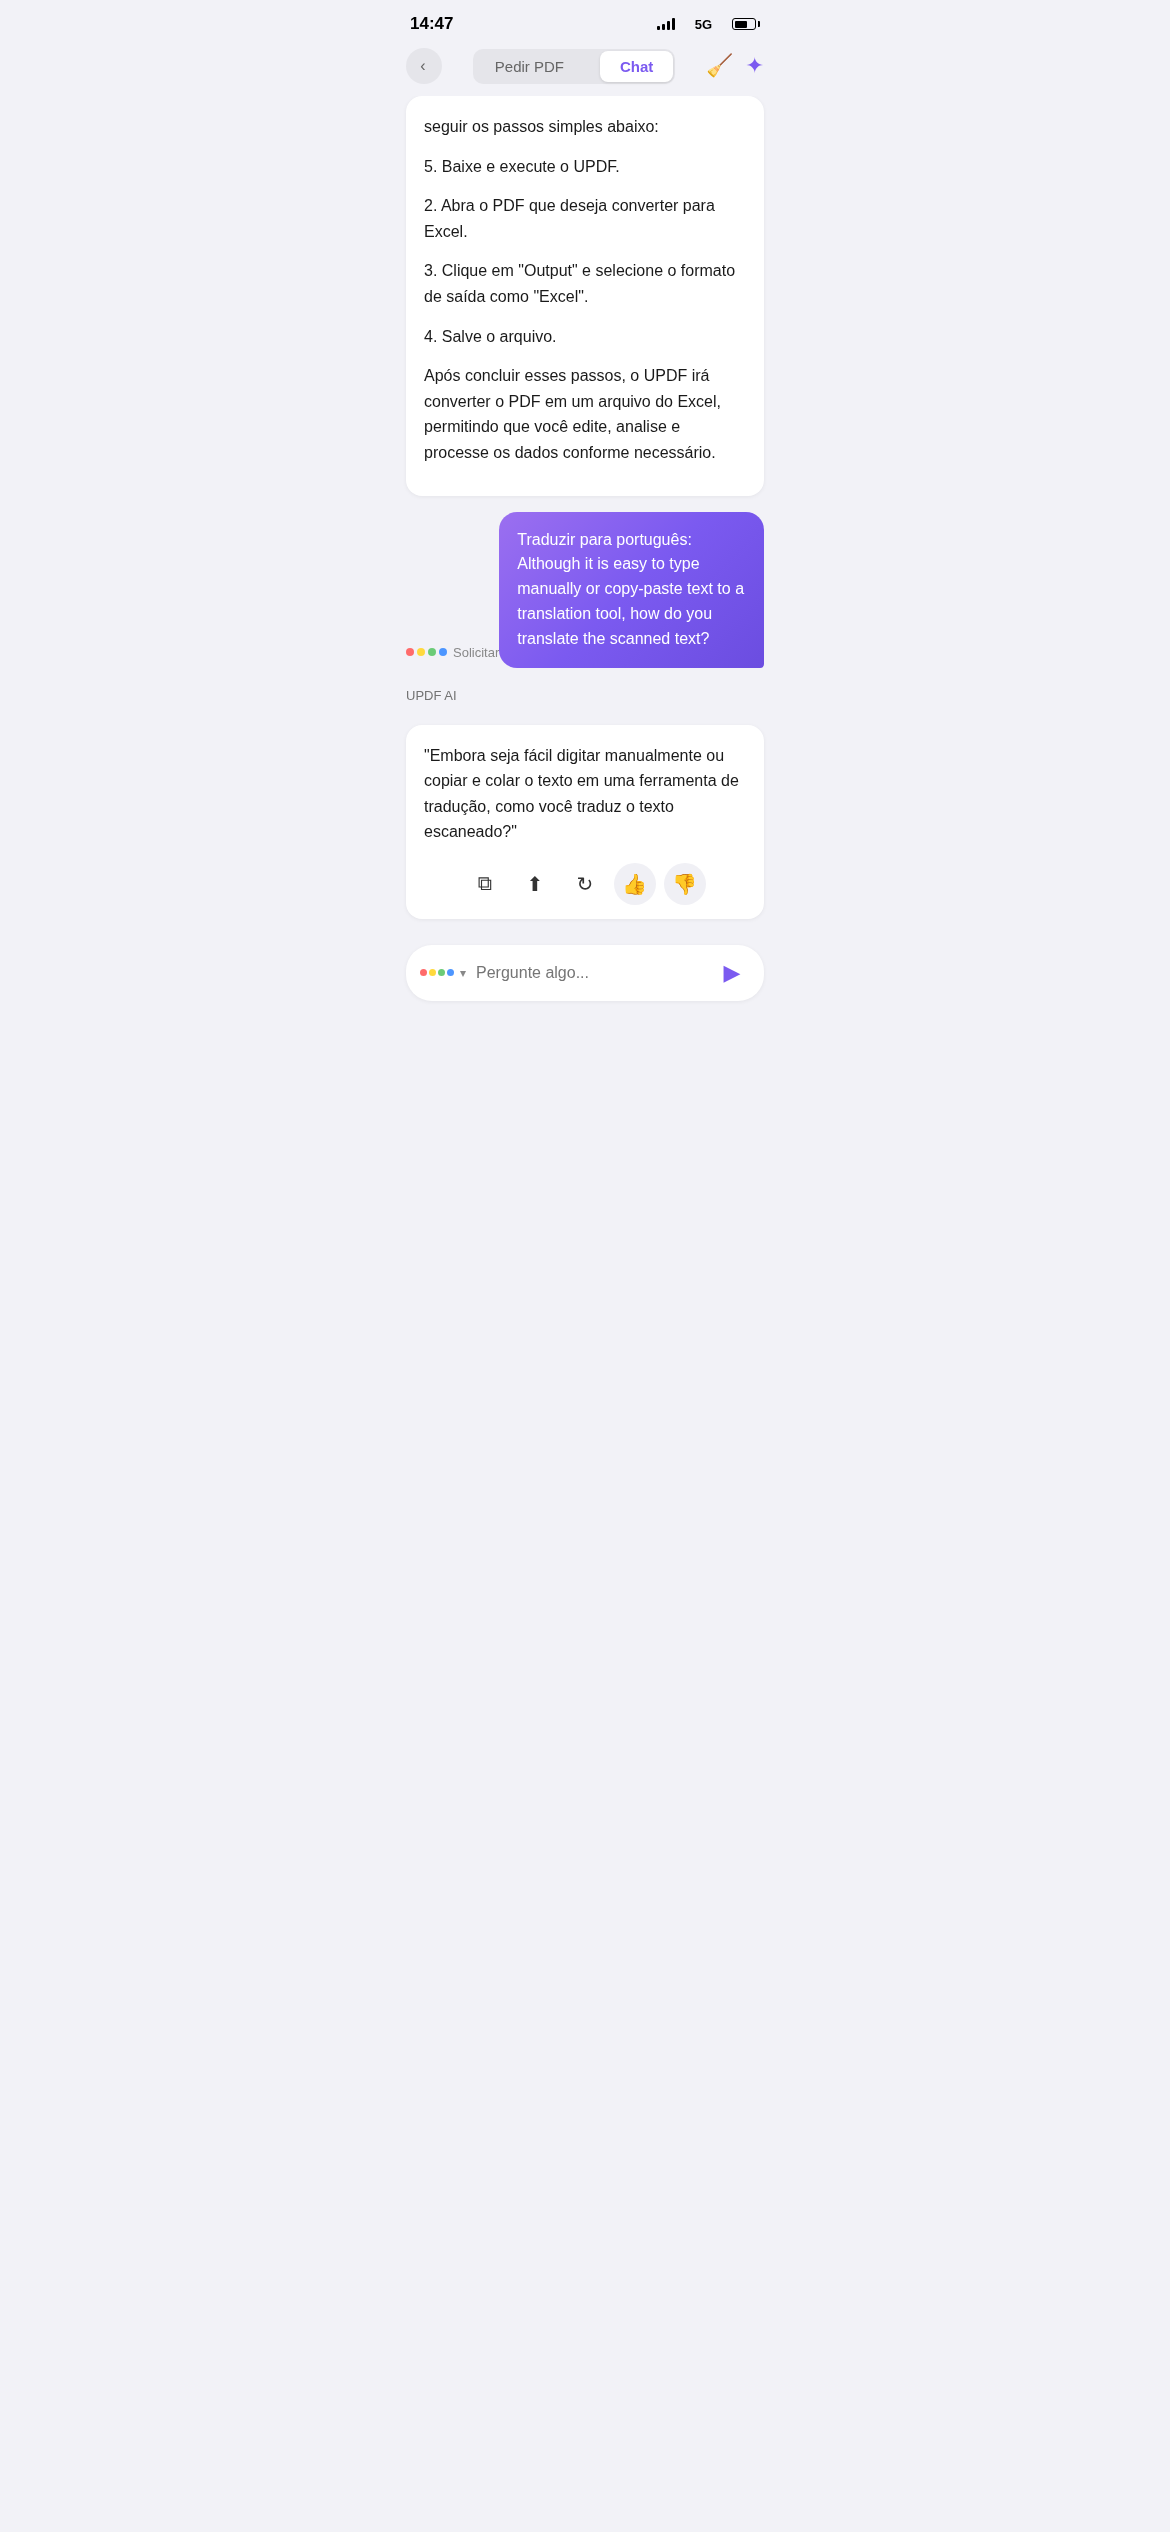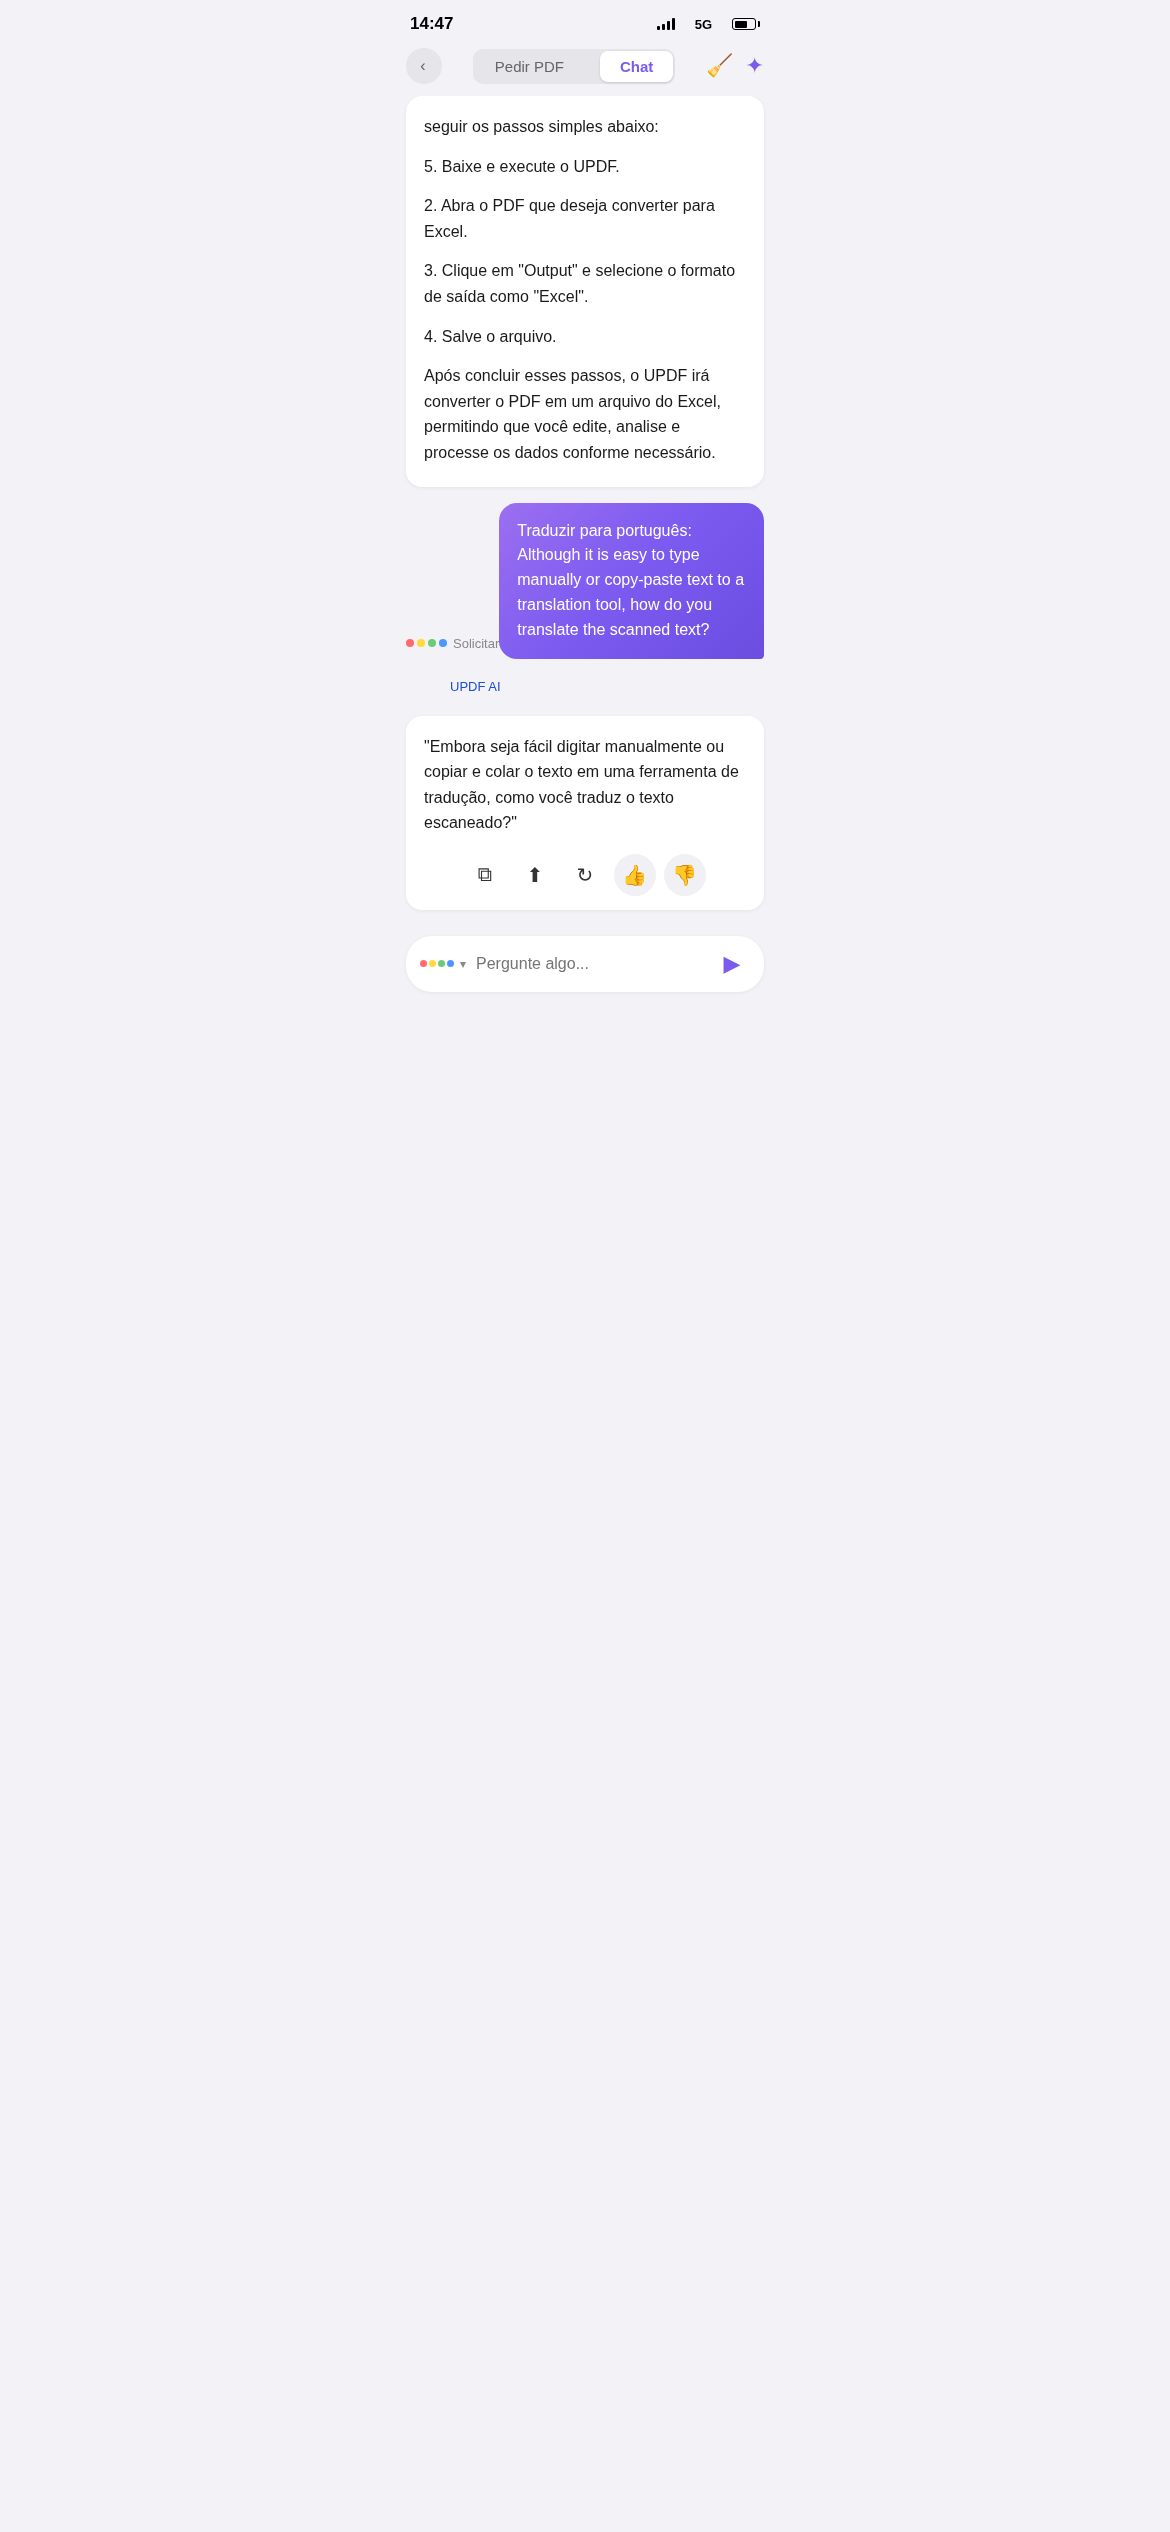--- a/index.html
+++ b/index.html
@@ -165,21 +165,21 @@
     }
     .ai-bubble-text {
       font-size: 16px;
       line-height: 1.6;
       color: #1a1a1a;
     }
     .ai-bubble-text p {
       margin-bottom: 14px;
     }
     .ai-bubble-text p:last-child {
-      margin-bottom: 7px;
+      margin-bottom: 16px;
     }
 
     
     .user-section {
       display: flex;
       align-items: flex-end;
     }
     .user-section-label {
       display: flex;
       align-items: center;
@@ -214,23 +214,22 @@
     }
     .user-bubble-text {
       font-size: 16px;
       line-height: 1.55;
       color: #fff;
     }
 
     
     .ai-label {
       font-size: 13px;
-      color: #1d4ed8;
+      color: #737373;
       padding: 4px 0 6px 0;
-      margin-left: 44px;
     }
 
     
     .ai-response-bubble {
       background: #fff;
       border-radius: 16px;
       padding: 18px 18px 14px 18px;
       box-shadow: 0 1px 4px rgba(0,0,0,0.06);
     }
     .ai-response-text {

